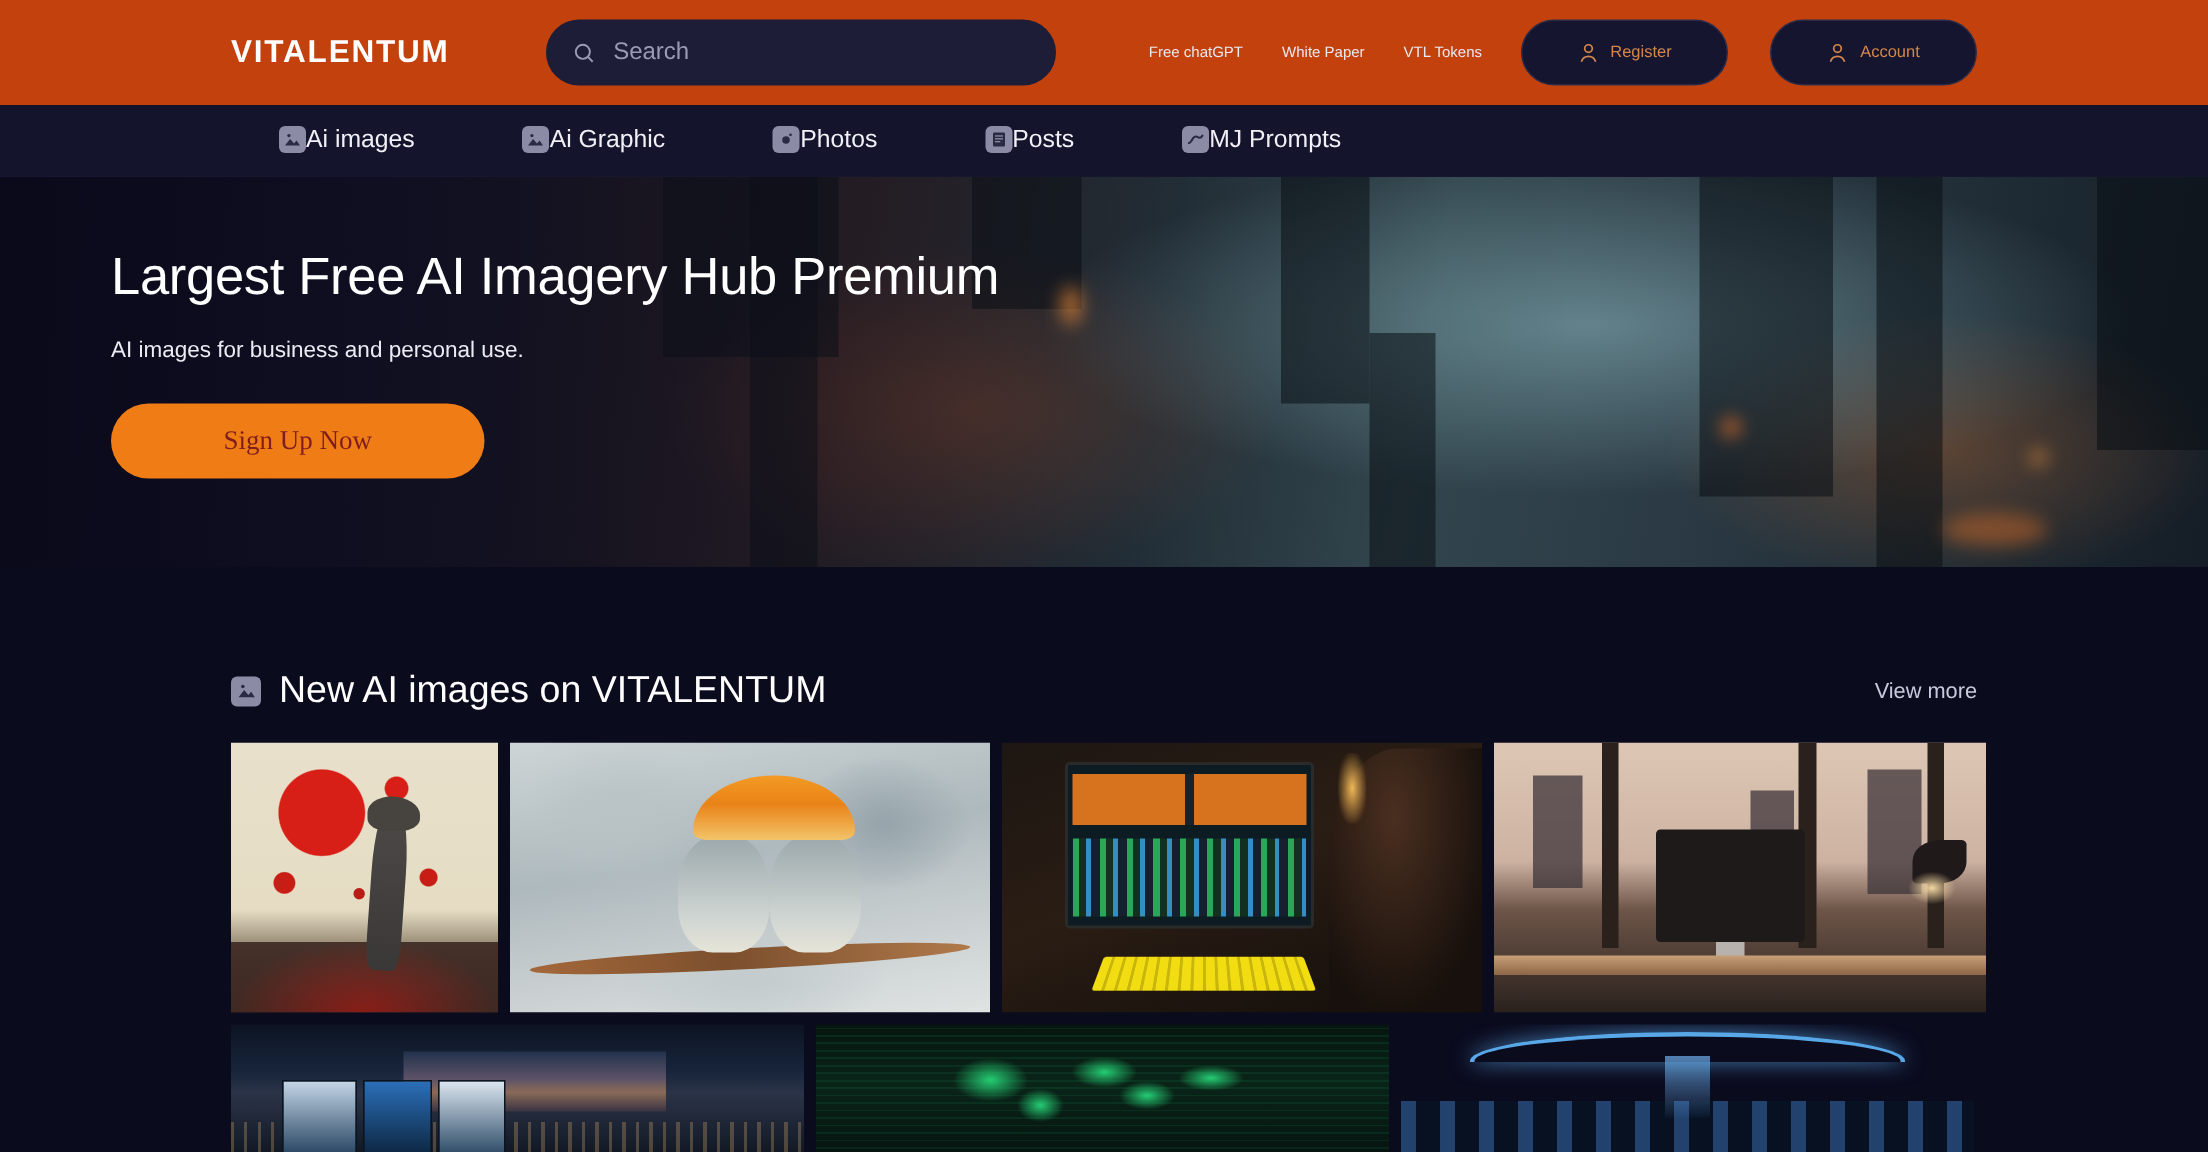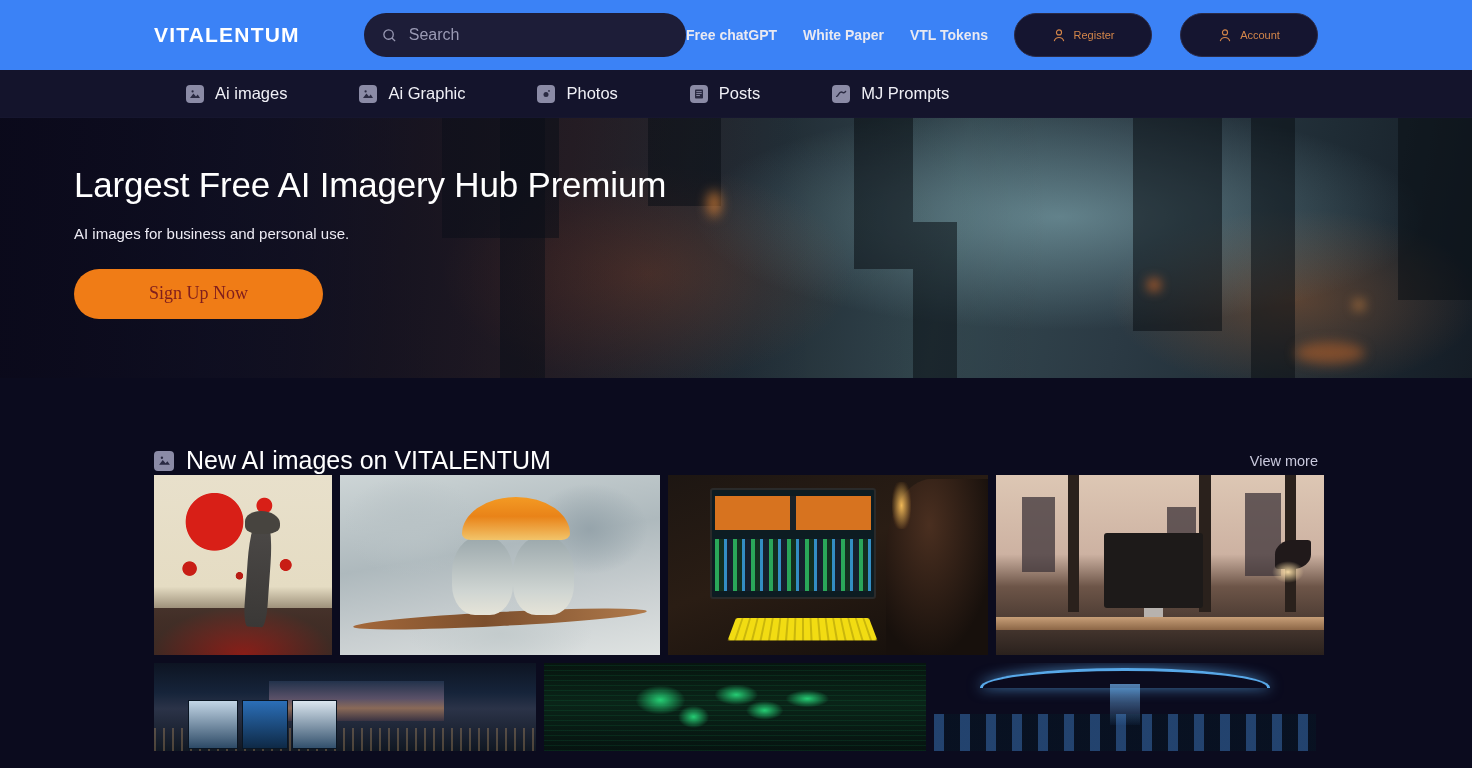--- a/index.html
+++ b/index.html
@@ -6,21 +6,21 @@
   html, body {
     width: 1472px; height: 768px;
     background: #0b0b1e;
     font-family: "Liberation Sans", sans-serif;
     overflow: hidden;
   }
 
   
   .header {
     height: 70px;
-    background: #3b82f6;
+    background: #c2410c;
     display: flex;
     align-items: center;
     padding: 0 154px 0 154px;
     position: relative;
   }
   .logo {
     color: #ffffff;
     font-size: 21px;
     font-weight: bold;
     letter-spacing: 1.2px;
@@ -43,25 +43,24 @@
     font-size: 16px;
   }
   .nav-right {
     margin-left: auto;
     display: flex;
     align-items: center;
     gap: 26px;
   }
   .nav-link {
     color: #e9e9f2;
-    font-size: 14px;
+    font-size: 10px;
     white-space: nowrap;
     text-decoration: none;
     cursor: pointer;
-    font-weight: bold;
   }
   .pill {
     height: 44px;
     min-width: 138px;
     border: 1px solid #2b2b47;
     border-radius: 22px;
     display: flex;
     align-items: center;
     justify-content: center;
     gap: 8px;
@@ -78,22 +77,20 @@
     height: 48px;
     background: #14142c;
     display: flex;
     align-items: center;
     padding: 0 154px;
     gap: 40px;
     border-bottom: 1px solid #16162f;
   }
   .subnav-item {
     display: flex;
-    align-items: center;
-    gap: 11px;
     cursor: pointer;
     padding-left: 32px;
   }
   .cat-icon {
     width: 18px; height: 18px;
     border-radius: 4px;
     background: #8b8ba6;
     display: flex;
     align-items: center;
     justify-content: center;
@@ -164,20 +161,21 @@
   }
 
   
   .section {
     padding: 0 154px;
   }
   .section-head {
     display: flex;
     align-items: center;
     padding-top: 68px;
+    padding-bottom: 20px;
   }
   .section-title {
     color: #ffffff;
     font-size: 25px;
     font-weight: 400;
     margin-left: 12px;
   }
   .sec-icon {
     width: 20px; height: 20px;
     border-radius: 4px;

